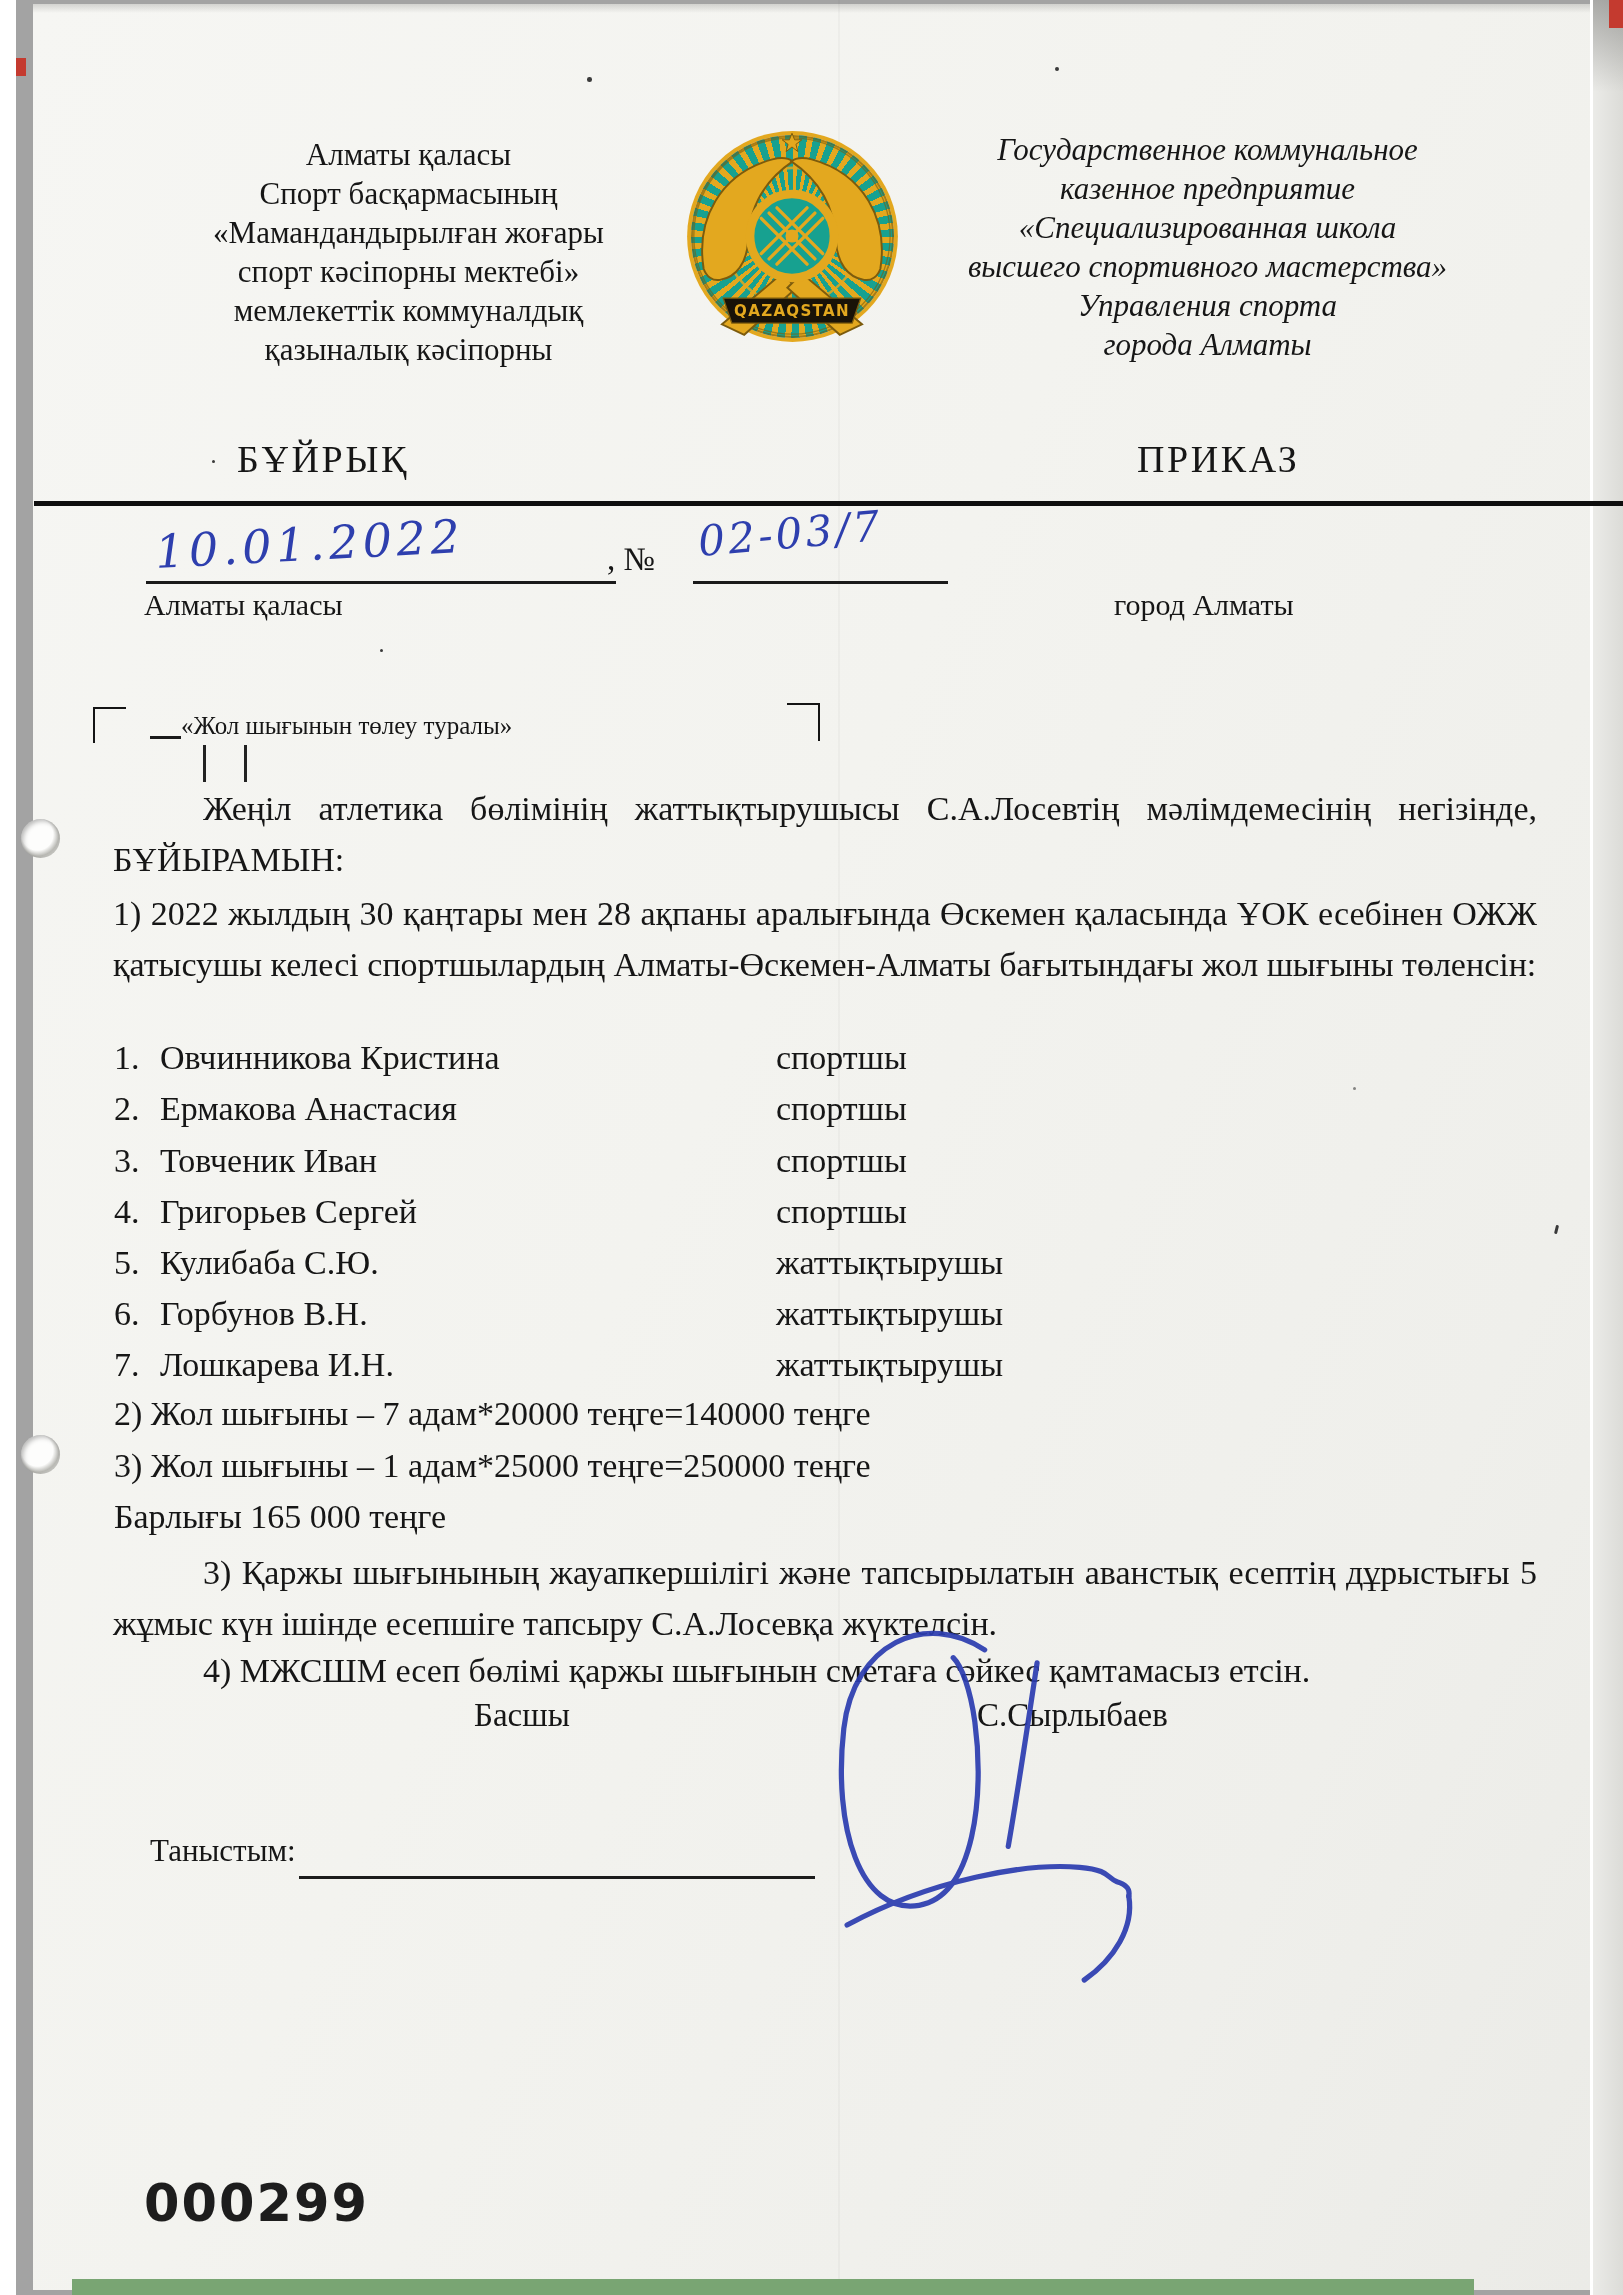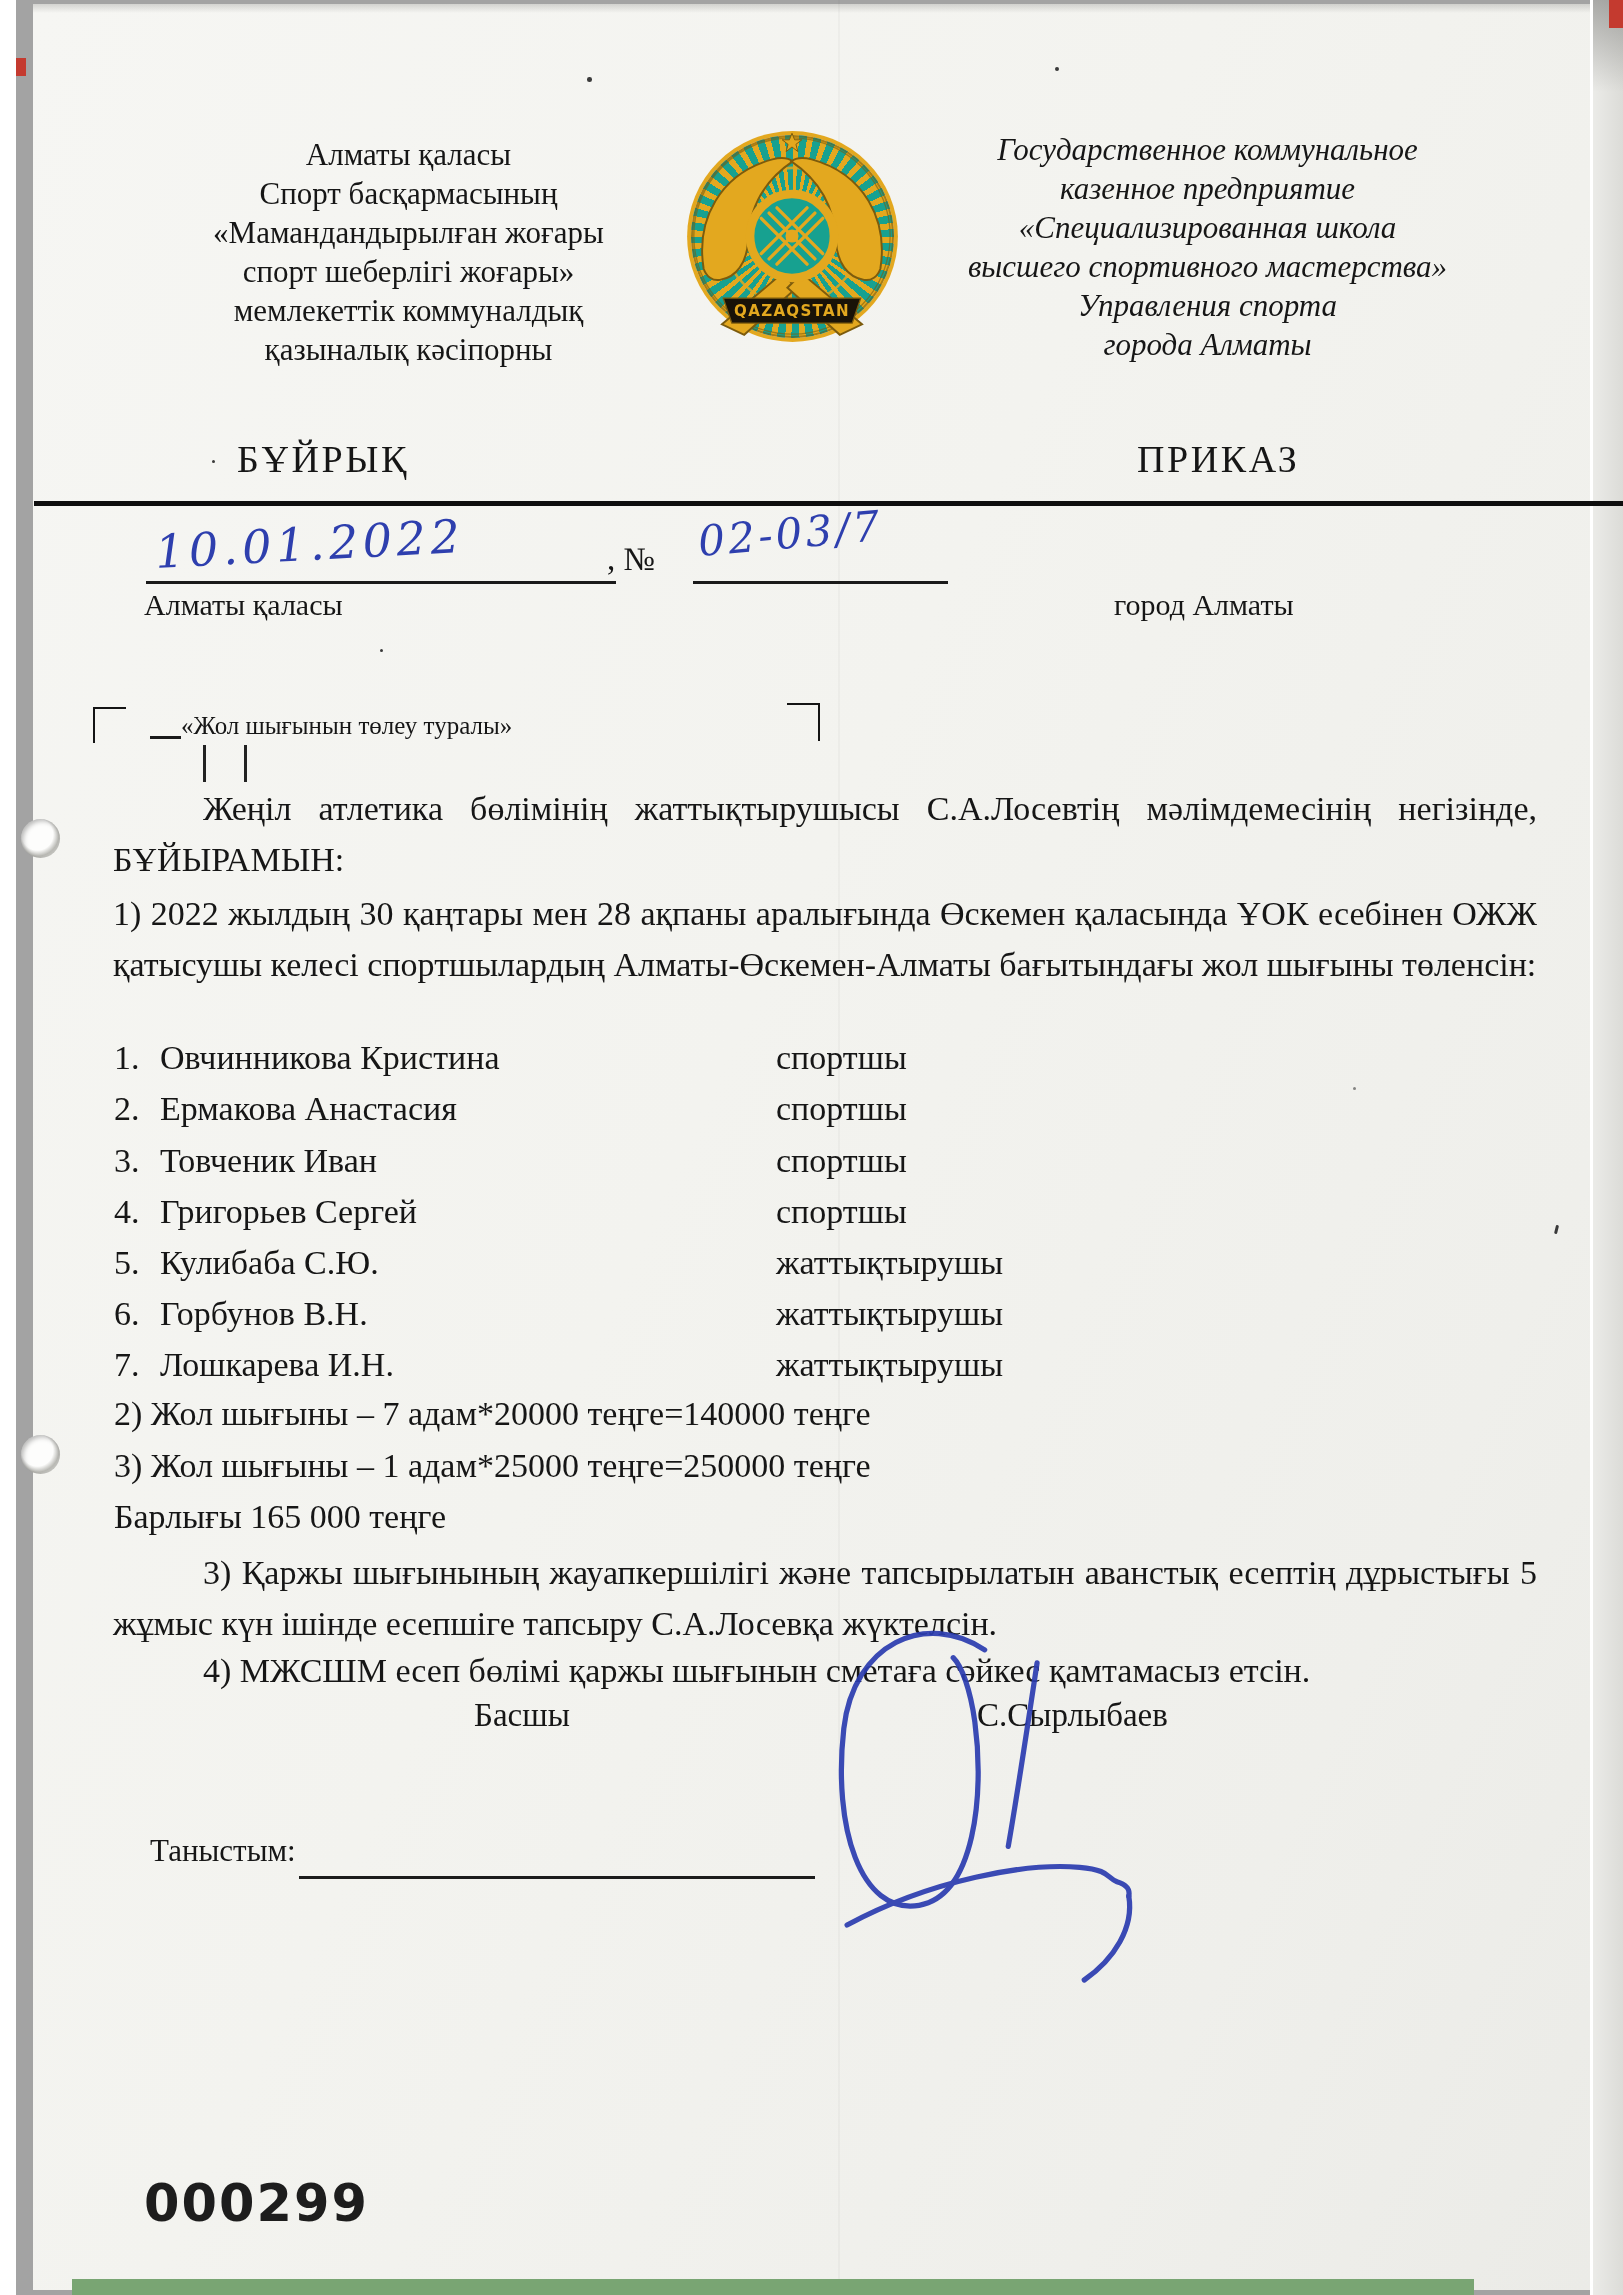--- a/index.html
+++ b/index.html
@@ -96,21 +96,21 @@
   <div class="corner-tab"></div>
   <div class="left-mark"></div>
   <div class="fold"></div>
   <div class="punch p1"></div>
   <div class="punch p2"></div>
 
   <div class="lh lh-left">
     <div>Алматы қаласы</div>
     <div>Спорт басқармасының</div>
     <div>«Мамандандырылған жоғары</div>
-    <div>спорт шеберлігі жоғары»</div>
+    <div>спорт кәсіпорны мектебі»</div>
     <div>мемлекеттік коммуналдық</div>
     <div>қазыналық кәсіпорны</div>
   </div>
 
   <div class="emblem">
     <div class="emblem-rays"></div>
     <svg width="216" height="216" viewBox="0 0 330 330">
       <circle cx="165" cy="165" r="150" fill="none" stroke="#7c5b0d" stroke-width="2" opacity=".6"></circle>
       <circle cx="165" cy="165" r="104" fill="none" stroke="#e3a81f" stroke-width="4" opacity=".85"></circle>
 

